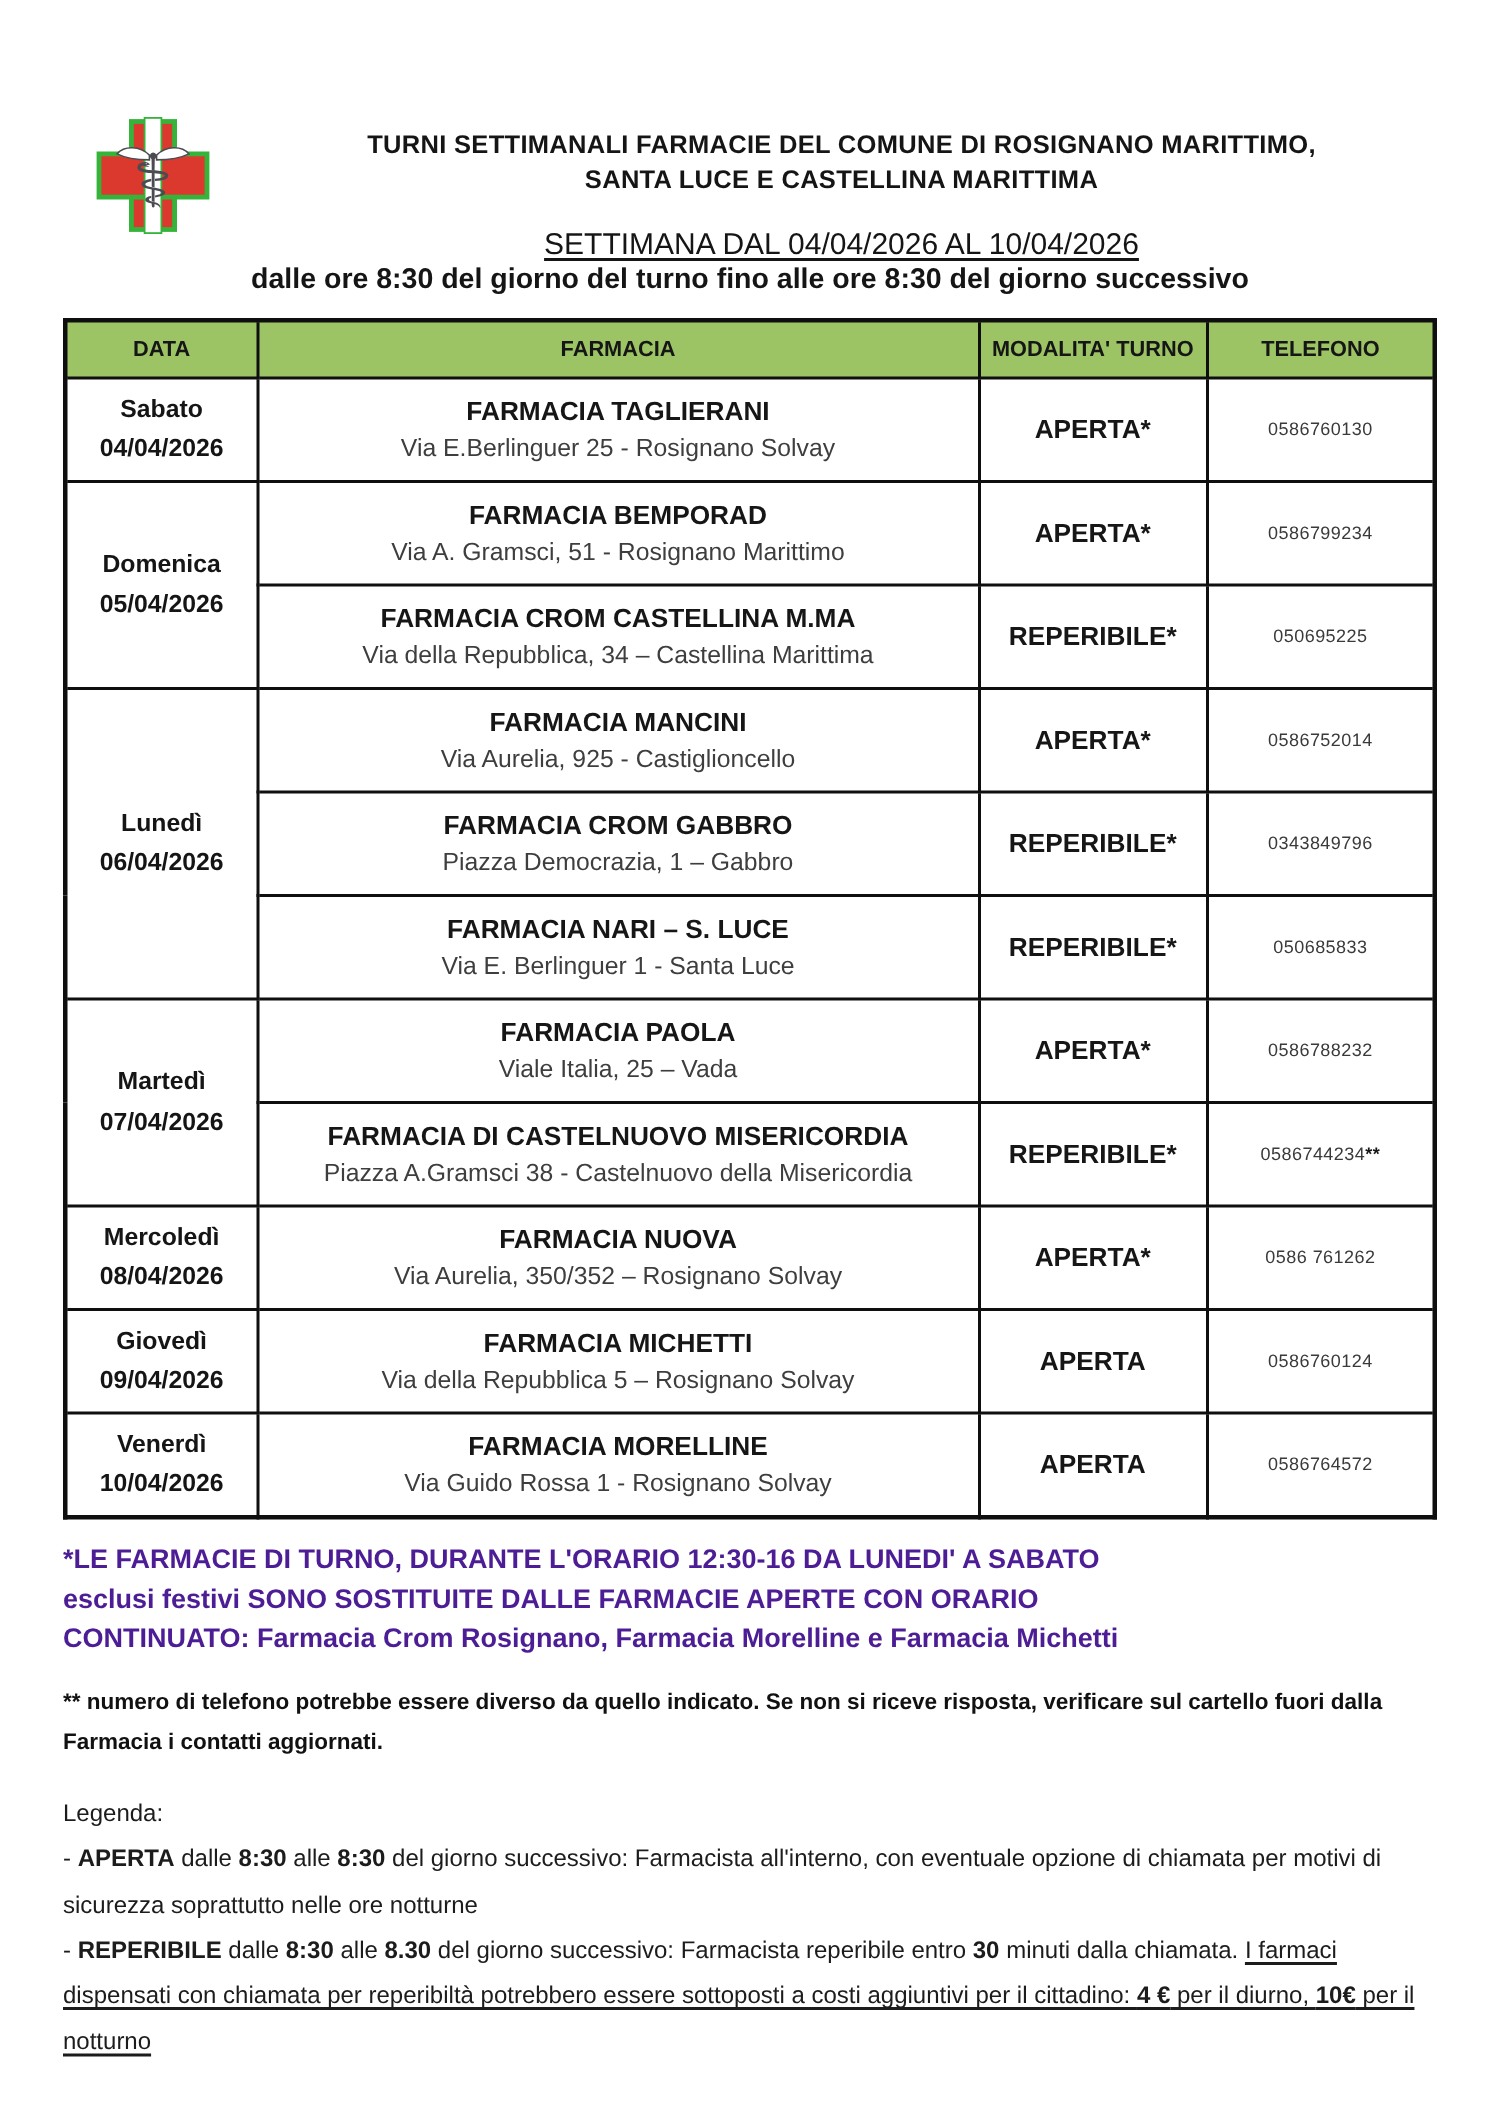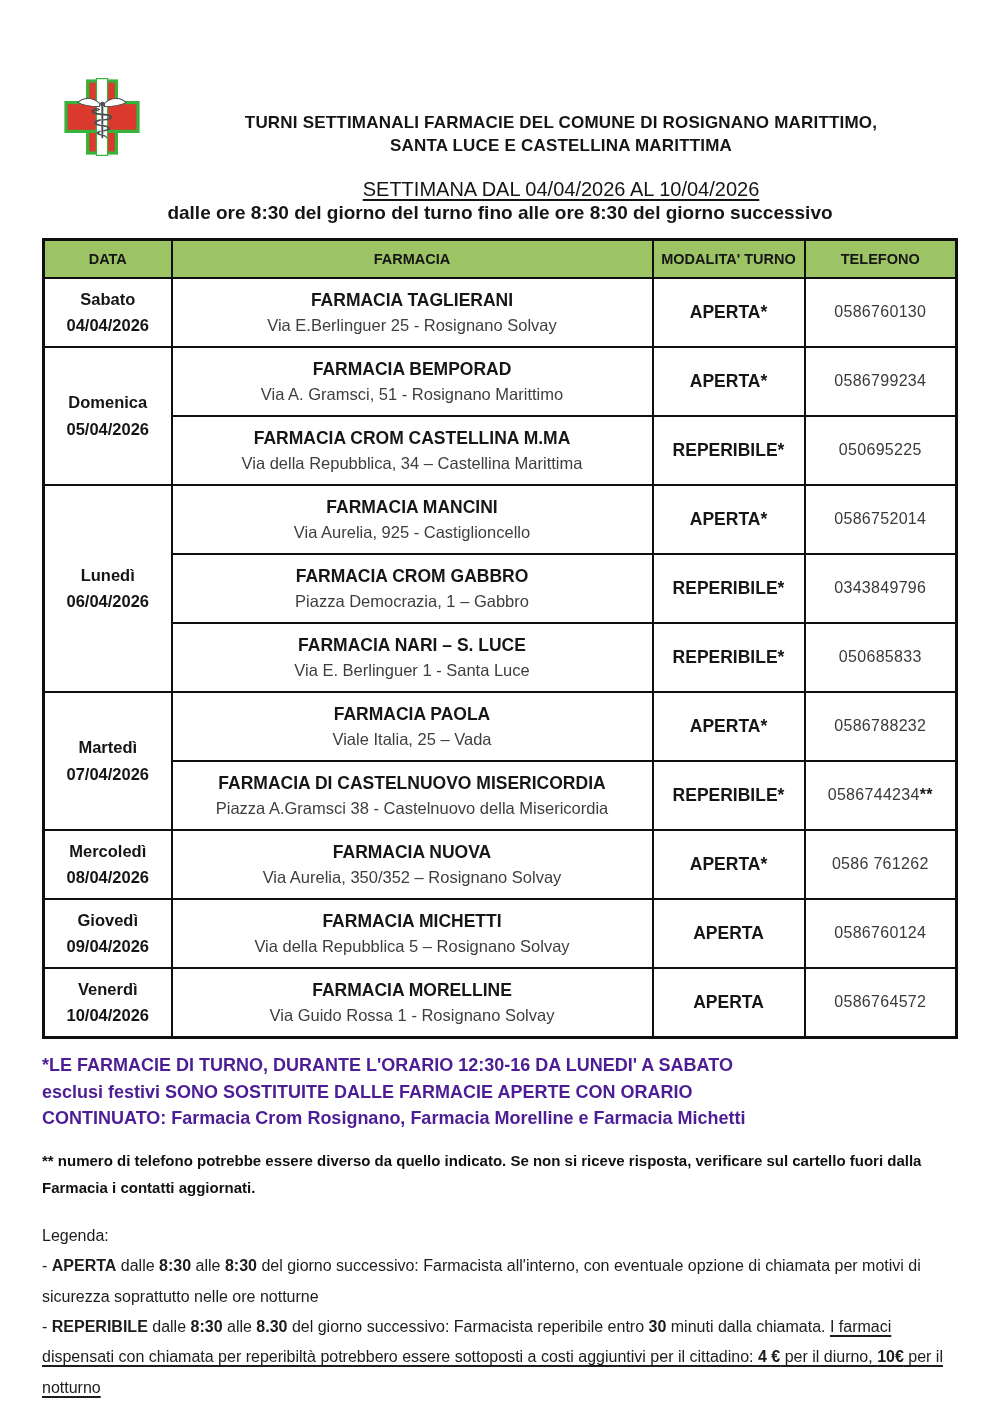--- a/index.html
+++ b/index.html
@@ -2,40 +2,40 @@
 <html style="--header-bg: #9cc464;"><head>
 <meta charset="utf-8">
 <style>
   html,body{margin:0;padding:0;background:#ffffff;}
   .page{
     width:1000px;height:1414px;position:relative;background:#ffffff;
     font-family:"Liberation Sans", sans-serif;color:#151515;overflow:hidden;
   }
   .logo-wrap{position:absolute;left:62px;top:70px;width:80px;height:94px;}
   .logo-wrap svg{width:100%;height:100%;}
-  .head-text{padding-top:112px;margin-left:150px;margin-right:28px;text-align:center;}
+  .head-text{padding-top:86px;margin-left:150px;margin-right:28px;text-align:center;}
   .page-title{font-size:17px;font-weight:700;line-height:1.35;letter-spacing:.2px;}
   .page-subtitle{
     display:inline-block;margin-top:20px;font-size:20px;font-weight:400;
     text-decoration:underline;text-underline-offset:3px;text-decoration-thickness:2px;
   }
   .hours-line{margin-top:1px;text-align:center;font-size:19px;font-weight:700;}
   table{
     margin:14px 0 0 42px;width:913px;border-collapse:collapse;table-layout:fixed;
     border:3px solid #0f0f0f;
   }
   th,td{border:2px solid #0f0f0f;text-align:center;vertical-align:middle;padding:2px;}
   th{height:32px;font-size:14.5px;font-weight:700;background:var(--header-bg,#9cc464);color:#161616;}
   col.c-data{width:128px;} col.c-farm{width:481px;} col.c-mode{width:152px;} col.c-tel{width:152px;}
   td.pharm-cell{height:63px;}
   .day-name,.day-date{font-weight:700;font-size:16.5px;line-height:1.6;}
   .pharm-name{font-weight:700;font-size:17.5px;color:#161616;}
   .pharm-addr{font-size:16.5px;color:#3e3e3e;margin-top:5px;}
   .mode-text{font-weight:700;font-size:17.5px;color:#161616;}
-  .phone-text{font-size:16px;color:#3a3a3a;letter-spacing:.3px;margin-top:32px;}
+  .phone-text{font-size:12px;color:#3a3a3a;letter-spacing:.3px;margin-top:32px;}
   .phone-text .b{font-weight:700;color:#161616;}
   .note1{margin:13px 0 0 42px;width:916px;font-size:18px;font-weight:700;line-height:1.48;color:#4c1d95;}
   .note2{margin:15px 0 16px 42px;width:916px;font-size:15px;font-weight:700;line-height:1.8;color:#111;}
   .legend{margin:20px 0 0 42px;width:916px;font-size:16px;line-height:1.9;color:#1c1c1c;}
   .legend .b{font-weight:700;}
   .legend .u{text-decoration:underline;text-underline-offset:3px;text-decoration-thickness:1.5px;}
 </style>
 </head>
 <body>
 

